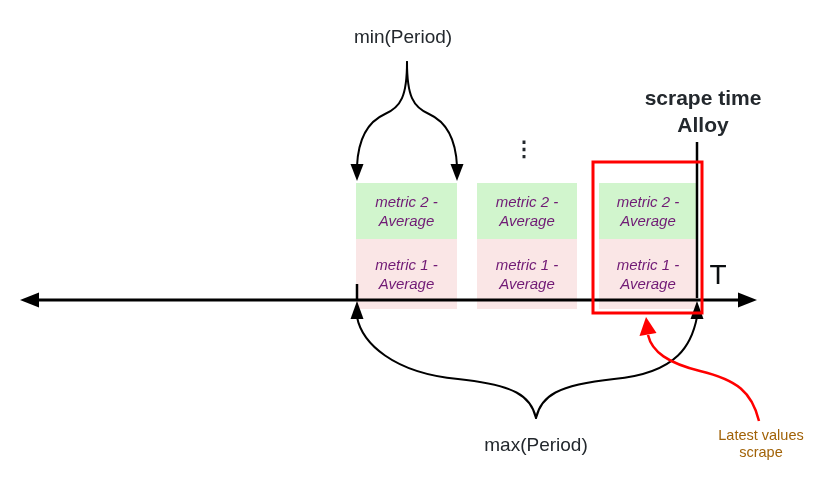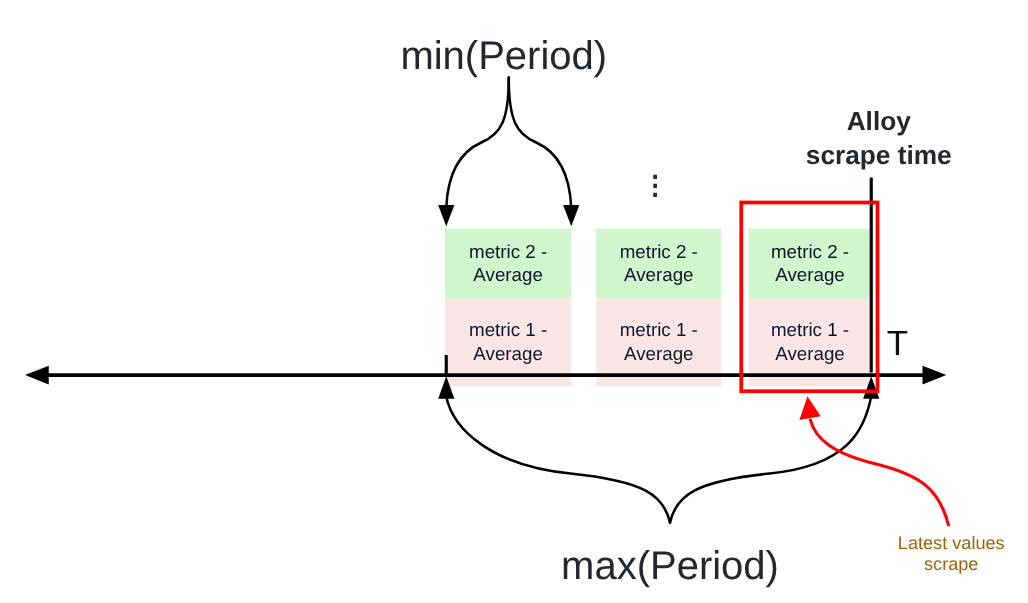--- a/index.html
+++ b/index.html
@@ -30,33 +30,34 @@
     flex-direction: column;
   }
   .metric-box {
     display: flex;
     flex-direction: column;
     align-items: center;
     justify-content: center;
     text-align: center;
     font-size: 15px;
     line-height: 19px;
-    color: #0f172a;
+    color: #701a75;
+    font-style: italic;
   }
   .metric-box.top { height: 56px; }
   .metric-box.bottom { height: 70px; }
   .label {
     position: absolute;
     z-index: 3;
     text-align: center;
     white-space: nowrap;
     transform: translateX(-50%);
     color: #23282d;
   }
-  .label-big { font-size: 32px; }
+  .label-big { font-size: 19px; }
   .label-bold { font-weight: bold; font-size: 21px; line-height: 27px; }
   .label-t { font-size: 28px; color: #0b0e10; }
   .label-ellipsis { font-size: 21px; font-weight: bold; line-height: 22px; }
   .label-latest { font-size: 14.5px; line-height: 17px; color: #a16207; }
 </style>
 </head>
 <body>
 
 <div class="stage">
 
@@ -125,22 +126,22 @@
       <path d="M759 421 C752 392 737 380 700 371 C668 363 652 352 648 335" fill="none" stroke-width="2.5" stroke="#ff0000"></path>
       <polygon points="646,317 639.5,336 656.5,333" fill="#ff0000"></polygon>
     </g>
   </svg>
 
   <div class="label label-big" style="left:403px; top:26px;">min(Period)</div>
 
   <div class="label label-ellipsis" style="left:524px; top:138px;">⋮</div>
 
   <div class="label label-bold" style="left:703px; top:84px;">
+    <div>scrape time</div>
     <div>Alloy</div>
-    <div>scrape time</div>
   </div>
 
   <div class="label label-t" style="left:718px; top:259px;">T</div>
 
   <div class="label label-big" style="left:536px; top:434px;text-align:right;">max(Period)</div>
 
   <div class="label label-latest" style="left:761px; top:427px;">
     <div>Latest values</div>
     <div>scrape</div>
   </div>

